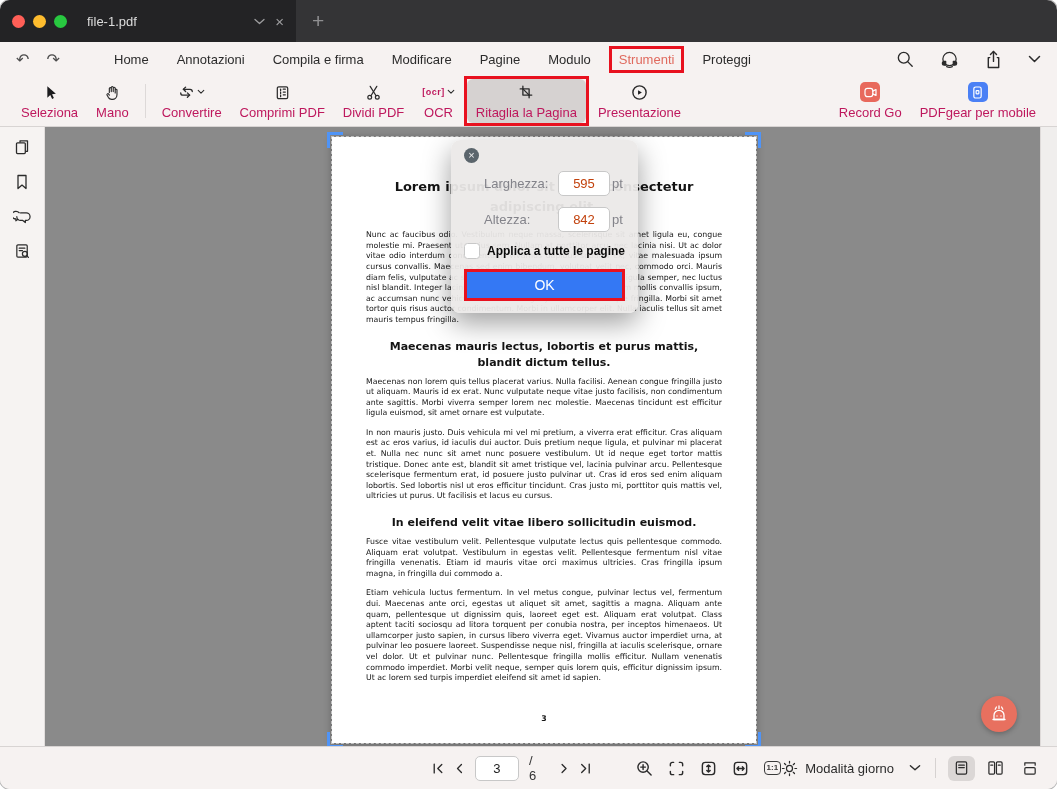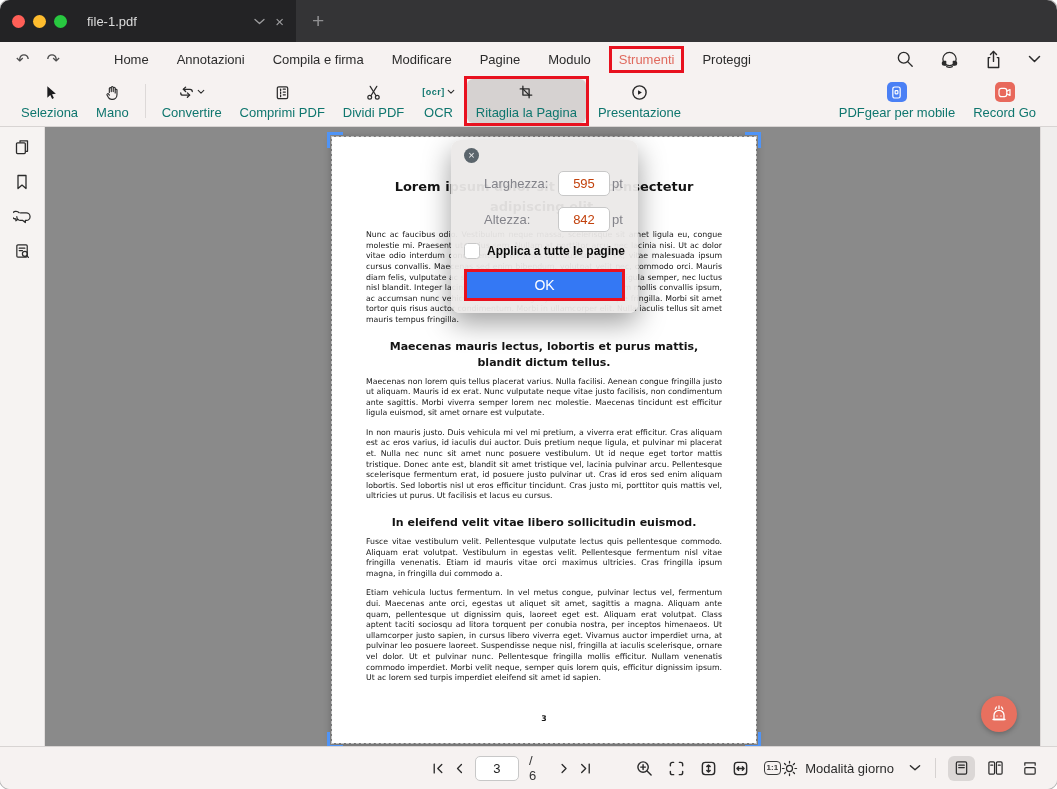--- a/index.html
+++ b/index.html
@@ -22,21 +22,21 @@
   .menubar{height:34px;display:flex;align-items:center;padding:0 16px;flex:0 0 auto;}
   .history{display:flex;gap:17px;color:#4c4c4c;font-size:16px;width:84px;font-family:"DejaVu Sans",sans-serif;}
   .menu-items{display:flex;align-items:center;}
   .menu-item{font-size:13px;color:#2b2b2b;padding:6px 14px;white-space:nowrap;}
   .menu-item.active{color:#e06a5e;padding:3px 7px;border:3px solid #e8111f;margin:16px 4px;}
   .mb-right{margin-left:auto;display:flex;align-items:center;gap:26px;}
 
   
   .toolbar{height:50px;display:flex;align-items:center;background:#f6f2f1;border-bottom:1px solid #d8d4d3;padding:0 12px;flex:0 0 auto;}
   .tool{display:flex;flex-direction:column;align-items:center;justify-content:center;gap:3px;
-    padding:3px 9px;font-size:13px;color:#0f766e;height:44px;box-sizing:border-box;border-radius:6px;white-space:nowrap;}
+    padding:3px 9px;font-size:13px;color:#be185d;height:44px;box-sizing:border-box;border-radius:6px;white-space:nowrap;}
   .tool .ticon{height:19px;display:flex;align-items:center;justify-content:center;gap:2px;}
   .tool.selected{background:#d6d2d1;}
   .redbox{border:3px solid #e8111f;}
   .vdiv{width:1px;height:34px;background:#ddd9d8;margin:0 7px;flex:0 0 auto;}
   .ocr-badge{font-size:9px;letter-spacing:.5px;font-weight:bold;border-radius:2px;}
   .spacer{flex:1}
   .app-ic{width:20px;height:20px;border-radius:5px;display:flex;align-items:center;justify-content:center;}
   .app-ic.red{background:#e8695c}.app-ic.blue{background:#4a80f5}
 
   
@@ -241,39 +241,39 @@
           <svg class="ic" width="17" height="17" viewBox="0 0 18 18">
             <circle cx="9" cy="9" r="7"></circle>
             <path d="M7.5 6.5 L11.5 9 L7.5 11.5 Z" fill="#1c1c1e" stroke="none"></path>
           </svg>
         </span>
       <span>Presentazione</span>
     </div>
     <span class="spacer"></span>
     <div class="tool">
       <span class="ticon">
+          <span class="app-ic red">
+            <svg class="ic w thin" width="13" height="11" viewBox="0 0 14 12">
+              <rect x="1" y="1.5" width="8.5" height="9" rx="2.5"></rect>
+              <path d="M9.5 4.5 L13 2.8 V9.2 L9.5 7.5"></path>
+            </svg>
+          </span>
+        </span>
+      <span>Record Go</span>
+    </div>
+    <div class="tool">
+      <span class="ticon">
           <span class="app-ic blue">
             <svg class="ic w thin" width="11" height="13" viewBox="0 0 12 14">
               <rect x="2" y="1" width="8" height="12" rx="2"></rect>
               <rect x="4.5" y="5" width="3" height="3.4" rx="0.6"></rect>
             </svg>
           </span>
         </span>
       <span>PDFgear per mobile</span>
-    </div>
-    <div class="tool">
-      <span class="ticon">
-          <span class="app-ic red">
-            <svg class="ic w thin" width="13" height="11" viewBox="0 0 14 12">
-              <rect x="1" y="1.5" width="8.5" height="9" rx="2.5"></rect>
-              <path d="M9.5 4.5 L13 2.8 V9.2 L9.5 7.5"></path>
-            </svg>
-          </span>
-        </span>
-      <span>Record Go</span>
     </div>
   </div>
 
   <div class="main">
     <div class="side">
       <svg class="ic thin" width="18" height="18" viewBox="0 0 18 18">
           <path d="M7 4 V2.8 h7.5 l0 10.5 h-1.8"></path>
           <rect x="3.5" y="4.8" width="8.8" height="10.8" rx="1"></rect>
         </svg>
       <svg class="ic thin" width="16" height="18" viewBox="0 0 16 18">

